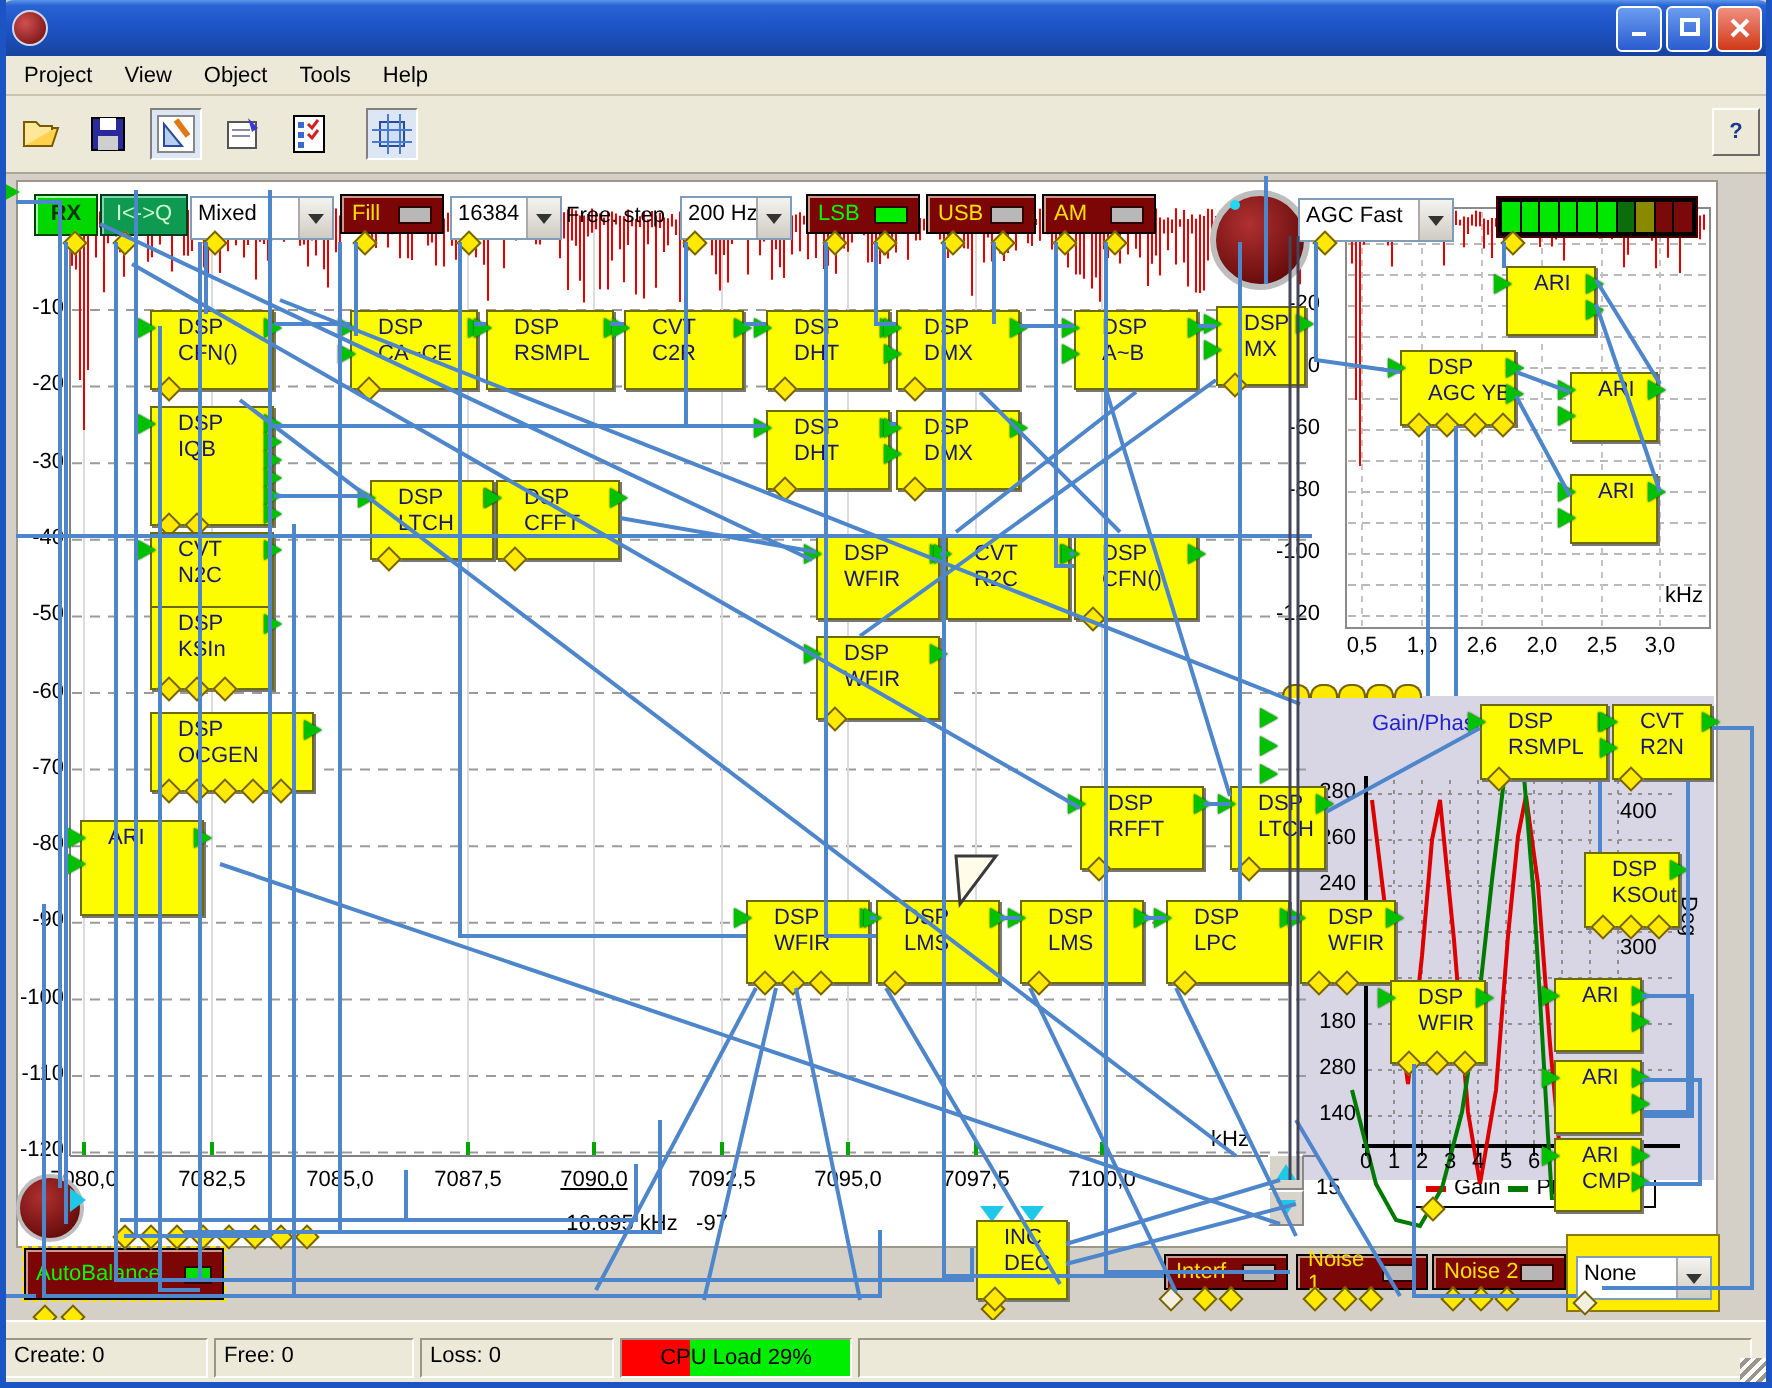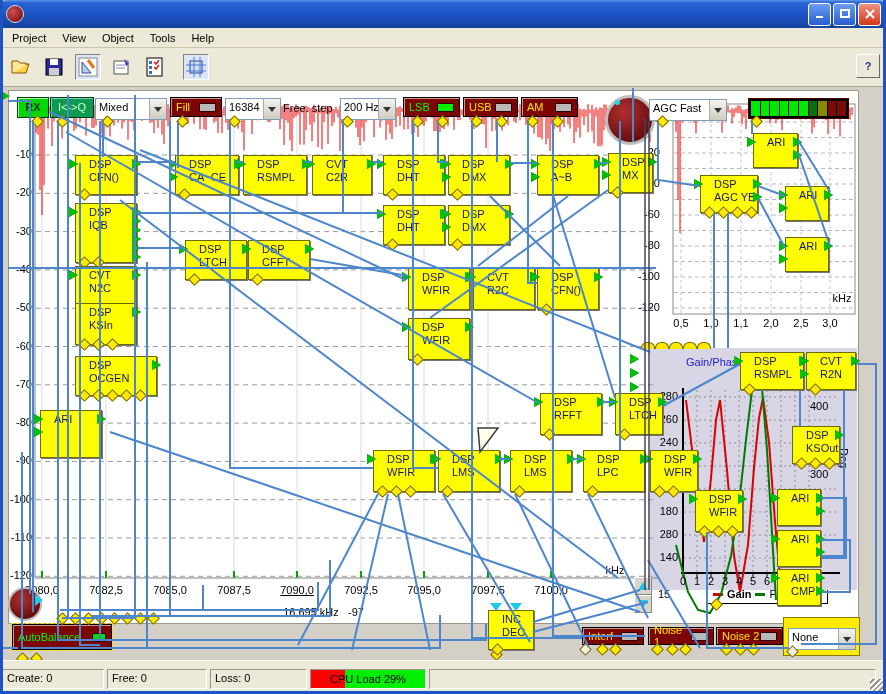--- a/index.html
+++ b/index.html
@@ -201,21 +201,21 @@
       <div class="lab ct" style="left: 336px; top: 606px; width: 40px;">-97</div>
       <div class="lab rt" style="left: 632px; top: 112px; width: 28px;">0</div>
       <div class="lab rt" style="left: 632px; top: 146px; width: 28px;">-20</div>
       <div class="lab rt" style="left: 632px; top: 177px; width: 28px;">-40</div>
       <div class="lab rt" style="left: 632px; top: 208px; width: 28px;">-60</div>
       <div class="lab rt" style="left: 632px; top: 239px; width: 28px;">-80</div>
       <div class="lab rt" style="left: 632px; top: 270px; width: 28px;">-100</div>
       <div class="lab rt" style="left: 632px; top: 301px; width: 28px;">-120</div>
       <div class="lab ct" style="left: 667px; top: 317px; width: 28px;">0,5</div>
       <div class="lab ct" style="left: 697px; top: 317px; width: 28px;">1,0</div>
-      <div class="lab ct" style="left: 727px; top: 317px; width: 28px;">1,1</div>
+      <div class="lab ct" style="left: 727px; top: 317px; width: 28px;">2,6</div>
       <div class="lab ct" style="left: 757px; top: 317px; width: 28px;">2,0</div>
       <div class="lab ct" style="left: 787px; top: 317px; width: 28px;">2,5</div>
       <div class="lab ct" style="left: 816px; top: 317px; width: 28px;">3,0</div>
       <div class="lab ct" style="left: 828px; top: 292px; width: 28px;">kHz</div>
       <div class="lab " style="left: 686px; top: 356px; width: 150px; color: rgb(34, 34, 204);">Gain/Phase Balance</div>
       <div class="lab rt" style="left: 650px; top: 390px; width: 28px;">280</div>
       <div class="lab rt" style="left: 650px; top: 413px; width: 28px;">260</div>
       <div class="lab rt" style="left: 650px; top: 436px; width: 28px;">240</div>
       <div class="lab rt" style="left: 650px; top: 459px; width: 28px;">220</div>
       <div class="lab rt" style="left: 650px; top: 482px; width: 28px;">200</div>
@@ -756,21 +756,21 @@
       <polyline points="22,452 22,648 440,648 440,615" fill="none" stroke="#4e86cc" stroke-width="2"></polyline>
       <polyline points="648,560 700,648" fill="none" stroke="#4e86cc" stroke-width="2"></polyline>
       <polyline points="645,118 645,590" fill="none" stroke="#44445a" stroke-width="1.5"></polyline>
       <polyline points="649,118 649,590" fill="none" stroke="#44445a" stroke-width="1.5"></polyline>
       <polygon points="478,428 498,428 480,452" fill="#fffdea" stroke="#3a3a3a" stroke-width="1.5"></polygon>
     </svg>
 
 
   <div id="legend">
       <div style="width: 10px; height: 3px; background: rgb(221, 0, 0);"></div>
-      <div style="color: rgb(0, 0, 0); font-weight: bold;">Gain</div>
+      <div style="color: rgb(0, 0, 0);">Gain</div>
       <div style="width: 10px; height: 3px; background: rgb(0, 122, 0);"></div>
       <div style="color: rgb(0, 0, 0);">Phase</div>
     </div>
 </div>
 
 <div id="titlebar">
   <div id="appicon"></div>
   <div style="margin-left:auto;display:flex;margin-right:5px">
     <div class="tbtn blue">
       <svg width="12" height="12">

